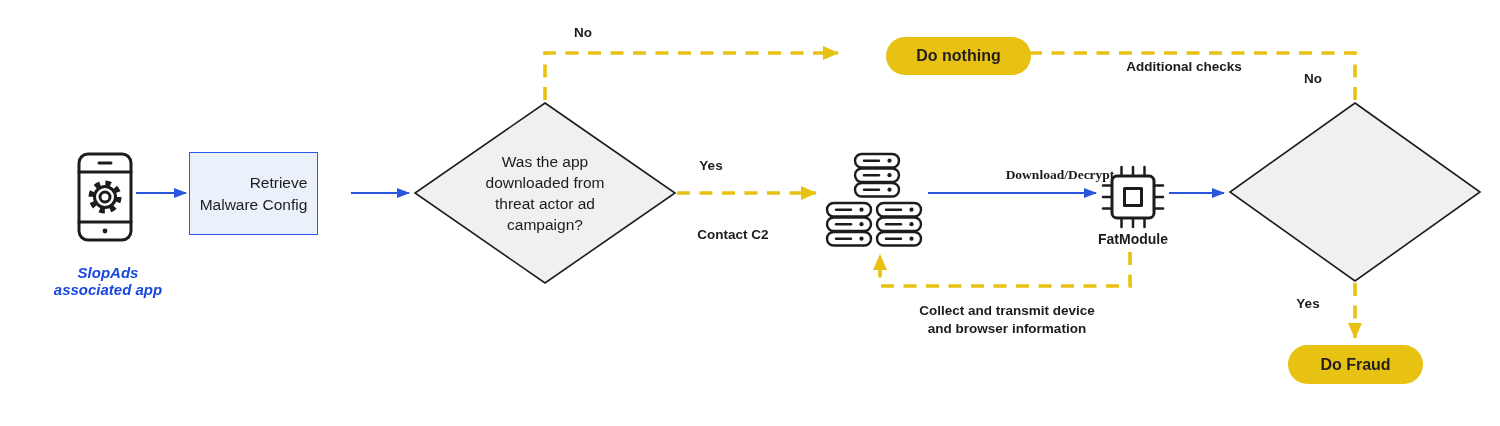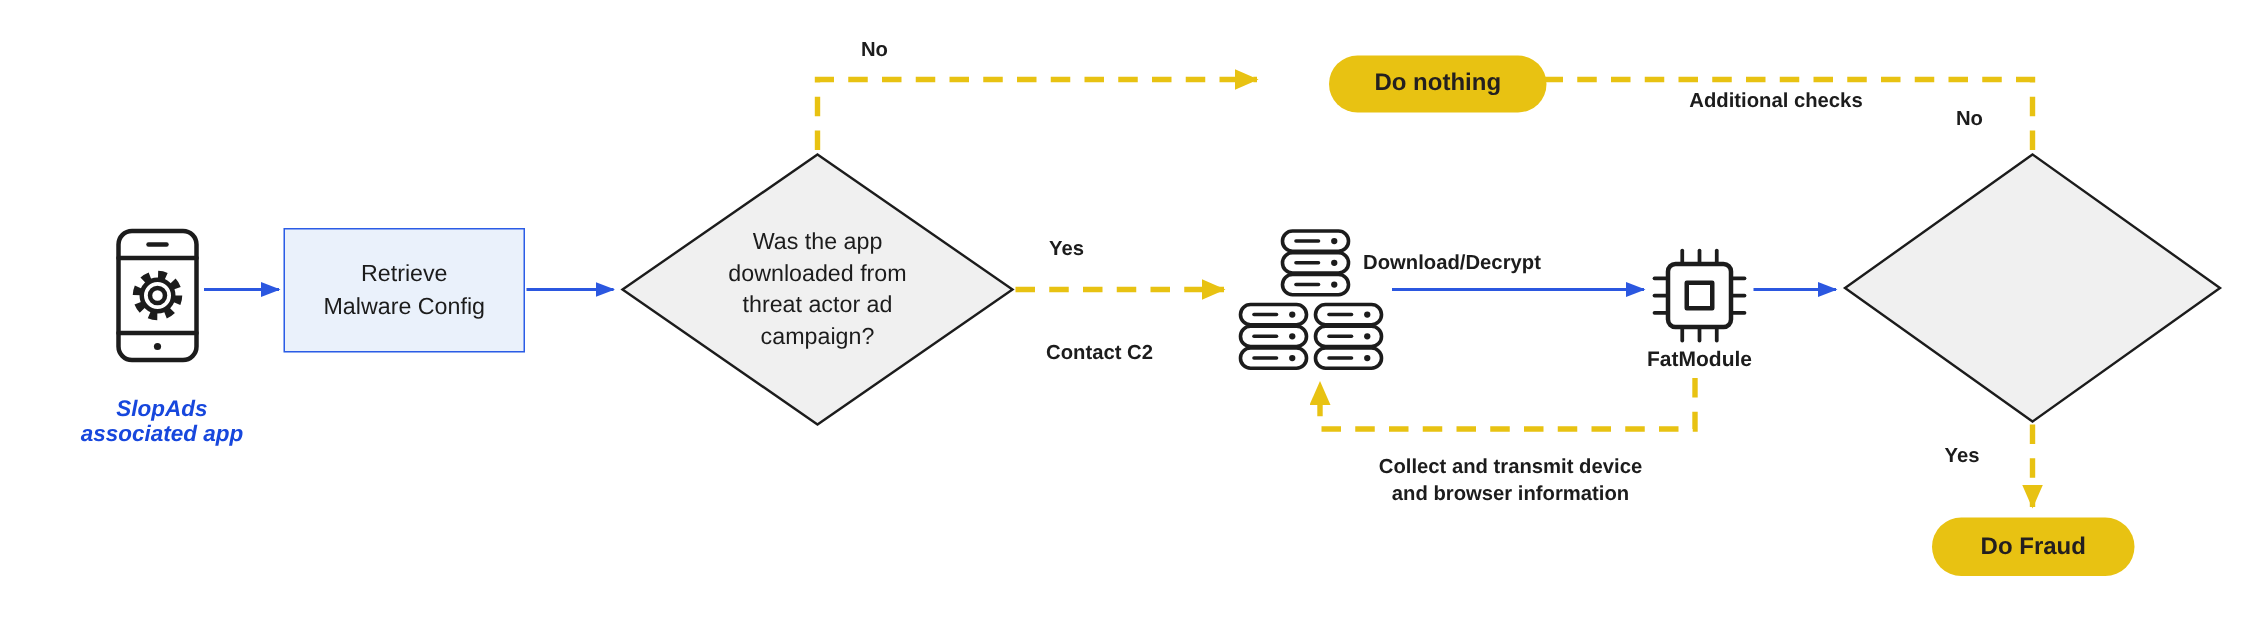--- a/index.html
+++ b/index.html
@@ -144,38 +144,38 @@
       <line x1="1103" y1="197" x2="1112" y2="197" class="pin"></line>
       <line x1="1103" y1="208.5" x2="1112" y2="208.5" class="pin"></line>
       <line x1="1154" y1="185.5" x2="1163" y2="185.5" class="pin"></line>
       <line x1="1154" y1="197" x2="1163" y2="197" class="pin"></line>
       <line x1="1154" y1="208.5" x2="1163" y2="208.5" class="pin"></line>
       <rect x="1112" y="176" width="42" height="42" rx="5" class="icon-body"></rect>
       <rect x="1124.5" y="188.5" width="17" height="17" class="icon-body"></rect>
     </g>
   </svg>
 
-  <div class="box" style="left:189px;top:152px;width:161px;height:83px;">Retrieve
+  <div class="box" style="left:189px;top:152px;width:129px;height:83px;text-align:right;">Retrieve
 Malware Config</div>
 
   <div class="pill" style="left:886px;top:37px;width:145px;height:38px;">Do nothing</div>
   <div class="pill" style="left:1288px;top:345px;width:135px;height:39px;">Do Fraud</div>
 
   <div class="dtext" style="left:545px;top:194px;">Was the app
 downloaded from
 threat actor ad
 campaign?</div>
 
   <div class="brand" style="left:108px;top:264px;font-style:italic;">SlopAds
 associated app</div>
 
   <div class="label" style="left:583px;top:33px;">No</div>
   <div class="label" style="left:711px;top:166px;">Yes</div>
   <div class="label" style="left:733px;top:235px;">Contact C2</div>
-  <div class="label" style="left:968px;top:175px;">Download/Decrypt</div>
+  <div class="label" style="left:1060px;top:175px;font-family:Liberation Serif, serif;">Download/Decrypt</div>
   <div class="label" style="left:1133px;top:239px;font-size:14px;">FatModule</div>
   <div class="label" style="left:1007px;top:320px;">Collect and transmit device
 and browser information</div>
   <div class="label" style="left:1184px;top:27px;margin-top:40px;">Additional checks</div>
   <div class="label" style="left:1313px;top:79px;">No</div>
   <div class="label" style="left:1308px;top:304px;">Yes</div>
 
 </div>
 
 </body></html>

